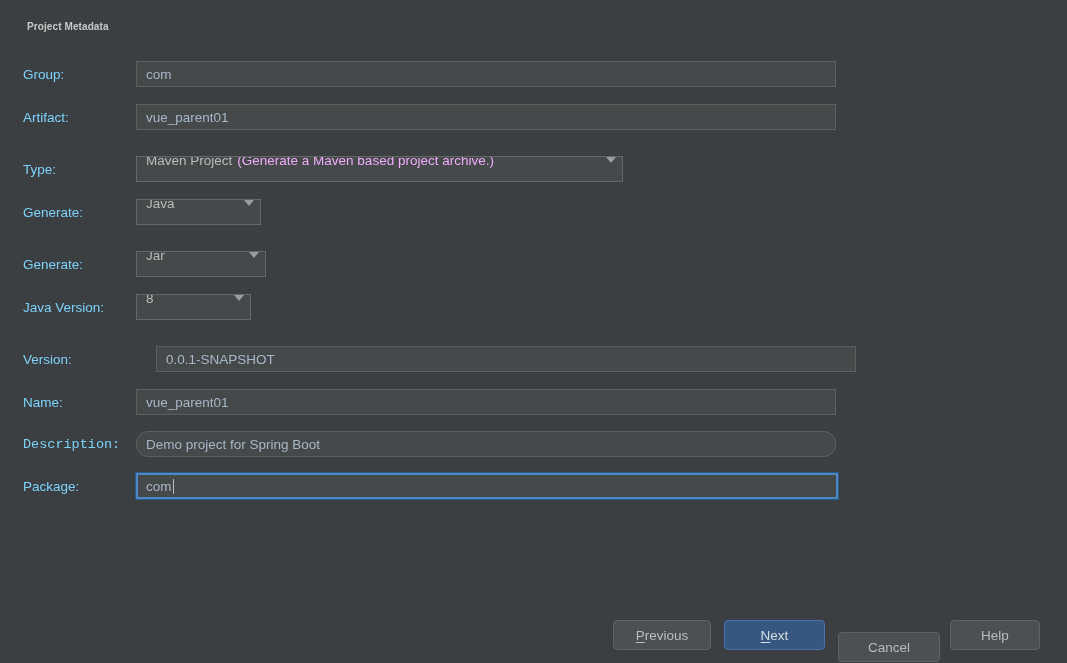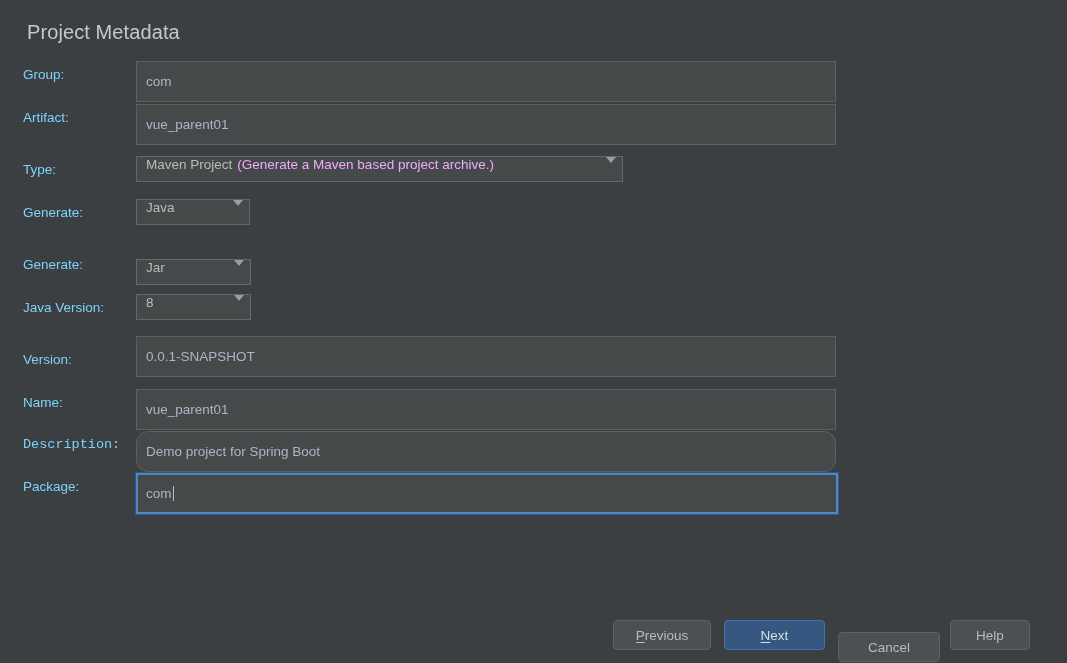--- a/index.html
+++ b/index.html
@@ -16,40 +16,40 @@
     overflow: hidden;
     position: relative;
     -webkit-font-smoothing: antialiased;
   }
 
   
   #page-title {
     position: absolute;
     left: 27px;
     top: 21px;
-    font-size: 20px;
-    font-weight: normal;
+    font-size: 10px;
+    font-weight: bold;
     color: #c8c8c8;
     letter-spacing: 0.1px;
   }
   .row-label {
     position: absolute;
     left: 15px;
     white-space: nowrap;
     color: #7dd3fc;
     font-size: 13.5px;
     line-height: 28px;
     margin-left: 8px;
   }
 
   
   .text-field {
     position: absolute;
     left: 136px;
-    height: 41px;
+    height: 26px;
     box-sizing: border-box;
     background: #45494a;
     border: 1px solid #5e6060;
     color: #a9b7c6;
     font-family: "Liberation Sans", sans-serif;
     font-size: 13.5px;
     padding: 0 5px 0 9px;
     display: flex;
     align-items: center;
     width: 700px;
@@ -72,20 +72,21 @@
 
   
   .combo {
     position: absolute;
     left: 136px;
     height: 26px;
     box-sizing: border-box;
     background: #45494a;
     border: 1px solid #646868;
     display: flex;
+    align-items: center;
     padding: 0 0 18px 9px;
     color: #a9b7c6;
     font-size: 13.5px;
     white-space: nowrap;
     overflow: hidden;
   }
   .combo .combo-text {
     flex: 0 0 auto;
     color: #bbbbbb;
   }
@@ -158,45 +159,45 @@
 <div class="row-label" style="top:156px;text-align:right;">Type:</div>
 <div class="combo" style="top:156px; width:487px;">
   <span class="combo-text">Maven Project</span>
   <span class="combo-hint">(Generate a Maven based project archive.)</span>
   <span class="arrow-wrap">
       <span class="arrow-down"></span>
     </span>
 </div>
 
 <div class="row-label" style="top:199px;">Generate:</div>
-<div class="combo" style="top:199px; width:114px;">
+<div class="combo" style="top:199px; width:125px;">
   <span class="combo-text">Java</span>
   <span class="arrow-wrap">
       <span class="arrow-down"></span>
     </span>
 </div>
 
 <div class="row-label" style="top:251px;">Generate:</div>
-<div class="combo" style="top:259px; width:115px;">
+<div class="combo" style="top:251px; width:130px;">
   <span class="combo-text">Jar</span>
   <span class="arrow-wrap">
       <span class="arrow-down"></span>
     </span>
 </div>
 
 <div class="row-label" style="top:294px;text-align:right;">Java Version:</div>
 <div class="combo" style="top:294px; width:115px;">
   <span class="combo-text">8</span>
   <span class="arrow-wrap">
       <span class="arrow-down"></span>
     </span>
 </div>
 
 <div class="row-label" style="top:346px;">Version:</div>
-<div class="text-field" style="top:336px; width:700px;">0.0.1-SNAPSHOT</div>
+<div class="text-field" style="top:346px; width:700px;margin-left:20px;">0.0.1-SNAPSHOT</div>
 
 <div class="row-label" style="top:389px;">Name:</div>
 <div class="text-field" style="top:389px; width:700px;">vue_parent01</div>
 
 <div class="row-label" style="top:431px;font-family:Liberation Mono, monospace;">Description:</div>
 <div class="text-field" style="top:431px; width:700px;border-radius:12px;">Demo project for Spring Boot</div>
 
 <div class="row-label" style="top:473px;">Package:</div>
 <div class="text-field focused" style="top:473px; width:702px; padding-left:8px;">
   <span>com</span>
@@ -206,14 +207,14 @@
 <div id="button-bar">
   <div class="dlg-button" style="left:613px; width:98px;">
     <span class="mn">P</span>
       <span>revious</span>
   </div>
   <div class="dlg-button primary" style="left:724px; width:101px;">
     <span class="mn">N</span>
       <span>ext</span>
   </div>
   <div class="dlg-button" style="left:838px; width:102px;margin-top:12px;">Cancel</div>
-  <div class="dlg-button" style="left:950px; width:80px;">Help</div>
+  <div class="dlg-button" style="left:950px; width:90px;">Help</div>
 </div>
 
 </body></html>

